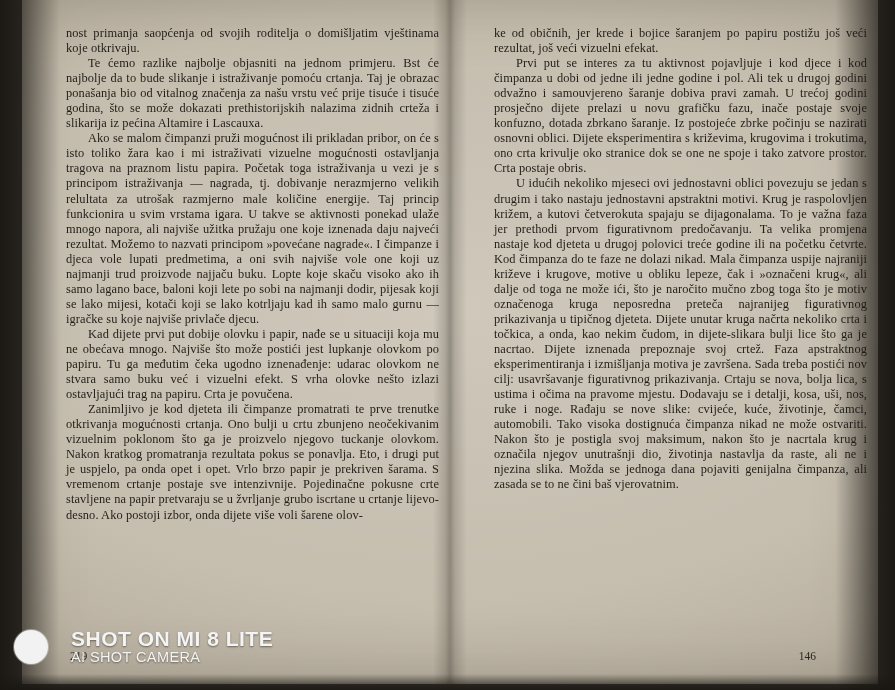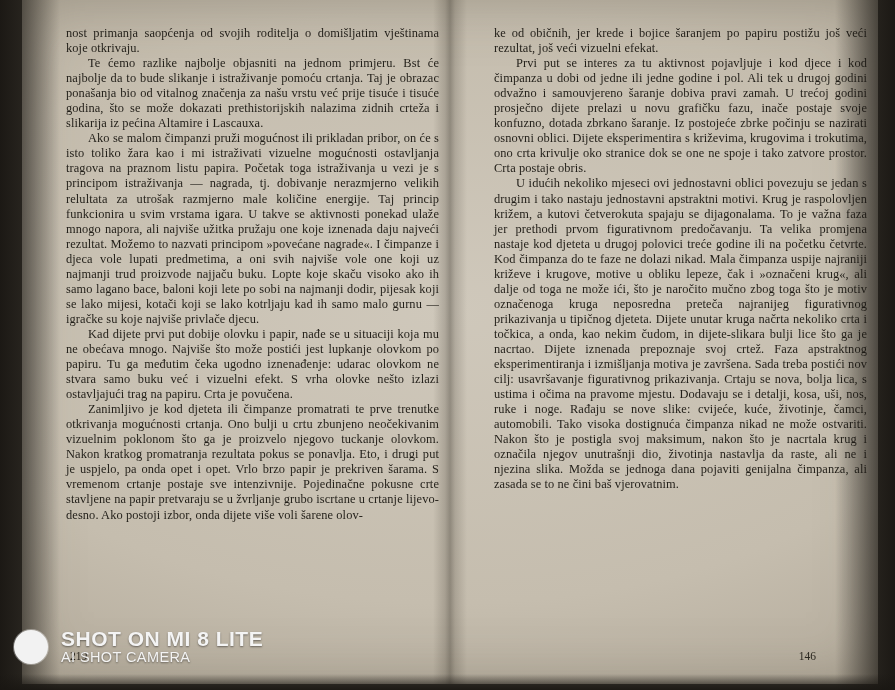--- a/index.html
+++ b/index.html
@@ -82,21 +82,21 @@
   }
   .folio.left  { left: 48px; }
   .folio.right { right: 62px; }
 
   
   .watermark {
     position: absolute;
     left: 14px; bottom: 24px;
     display: flex;
     align-items: center;
-    gap: 13px;
+    gap: 23px;
     pointer-events: none;
   }
   .wm-lens {
     width: 34px; height: 34px;
     border-radius: 50%;
     background: #f2f2f2;
     box-shadow: 0 0 0 1px rgba(255,255,255,.35);
   }
   .wm-text {
     display: flex; flex-direction: column;

